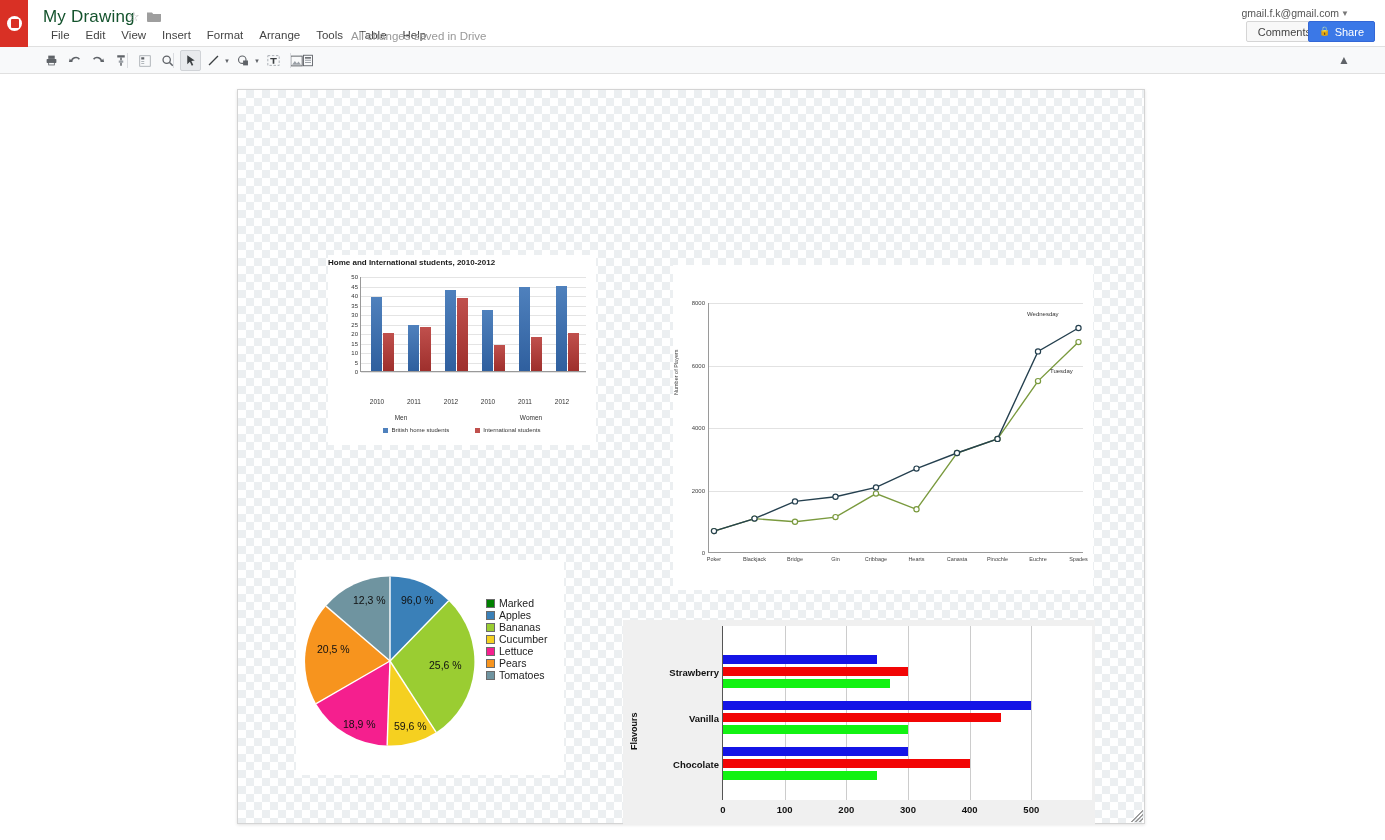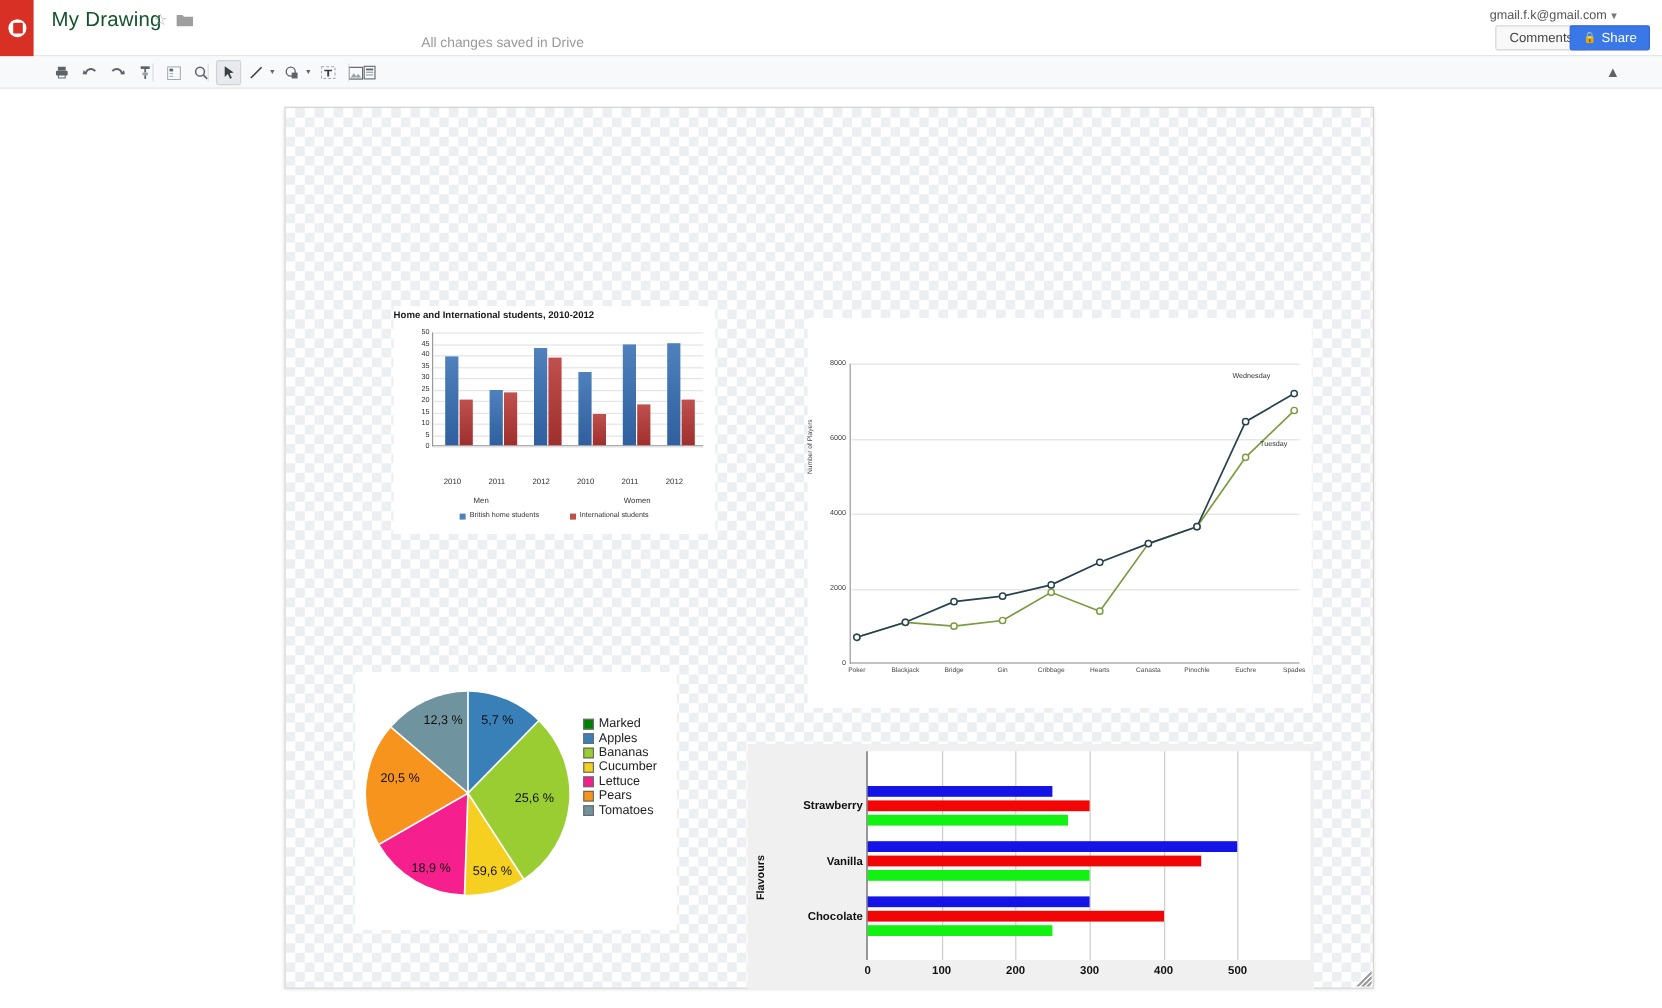--- a/index.html
+++ b/index.html
@@ -255,20 +255,31 @@
   </div>
 
   <div class="doc-title">My Drawing</div>
 
   <div class="star-icon">☆</div>
 
   <svg class="folder-icon" viewBox="0 0 14 11">
     <path d="M0 1.5h5l1.2 1.5H14V10a1 1 0 0 1-1 1H1a1 1 0 0 1-1-1z" fill="#9e9e9e"></path>
   </svg>
 
+  <div class="menubar">
+    <div class="menu-item">File</div>
+    <div class="menu-item">Edit</div>
+    <div class="menu-item">View</div>
+    <div class="menu-item">Insert</div>
+    <div class="menu-item">Format</div>
+    <div class="menu-item">Arrange</div>
+    <div class="menu-item">Tools</div>
+    <div class="menu-item">Table</div>
+    <div class="menu-item">Help</div>
+  </div>
 
   <div class="save-status">All changes saved in Drive</div>
 
   <div class="account-email">gmail.f.k@gmail.com</div>
   <div class="account-caret">▼</div>
 
   <div class="btn-comments">
     <span>Comments</span>
   </div>
 
@@ -546,21 +557,21 @@
           <path d="M100,100 L28.1,38.3 A95,95 0 0,1 100,5 Z" fill="#6f94a0"></path>
           <g stroke="#ffffff" stroke-width="1.6">
             <line x1="100" y1="100" x2="100" y2="5"></line>
             <line x1="100" y1="100" x2="165.9" y2="32.4"></line>
             <line x1="100" y1="100" x2="151.9" y2="180.1"></line>
             <line x1="100" y1="100" x2="96.8" y2="194.9"></line>
             <line x1="100" y1="100" x2="17.0" y2="147.9"></line>
             <line x1="100" y1="100" x2="28.1" y2="38.3"></line>
           </g>
         </svg>
-        <div class="cp-label" style="left:100px; top:22px;">5,7 %</div>
+        <div class="cp-label" style="left:100px; top:22px;">96,0 %</div>
         <div class="cp-label" style="left:128px; top:87px;">25,6 %</div>
         <div class="cp-label" style="left:93px;  top:148px;">59,6 %</div>
         <div class="cp-label" style="left:42px;  top:146px;">18,9 %</div>
         <div class="cp-label" style="left:16px;  top:71px;">20,5 %</div>
         <div class="cp-label" style="left:52px;  top:22px;">12,3 %</div>
       </div>
 
       <div class="cp-legend">
         <div class="cp-leg-item">
           <span class="cp-swatch" style="background:#008000;"></span>

